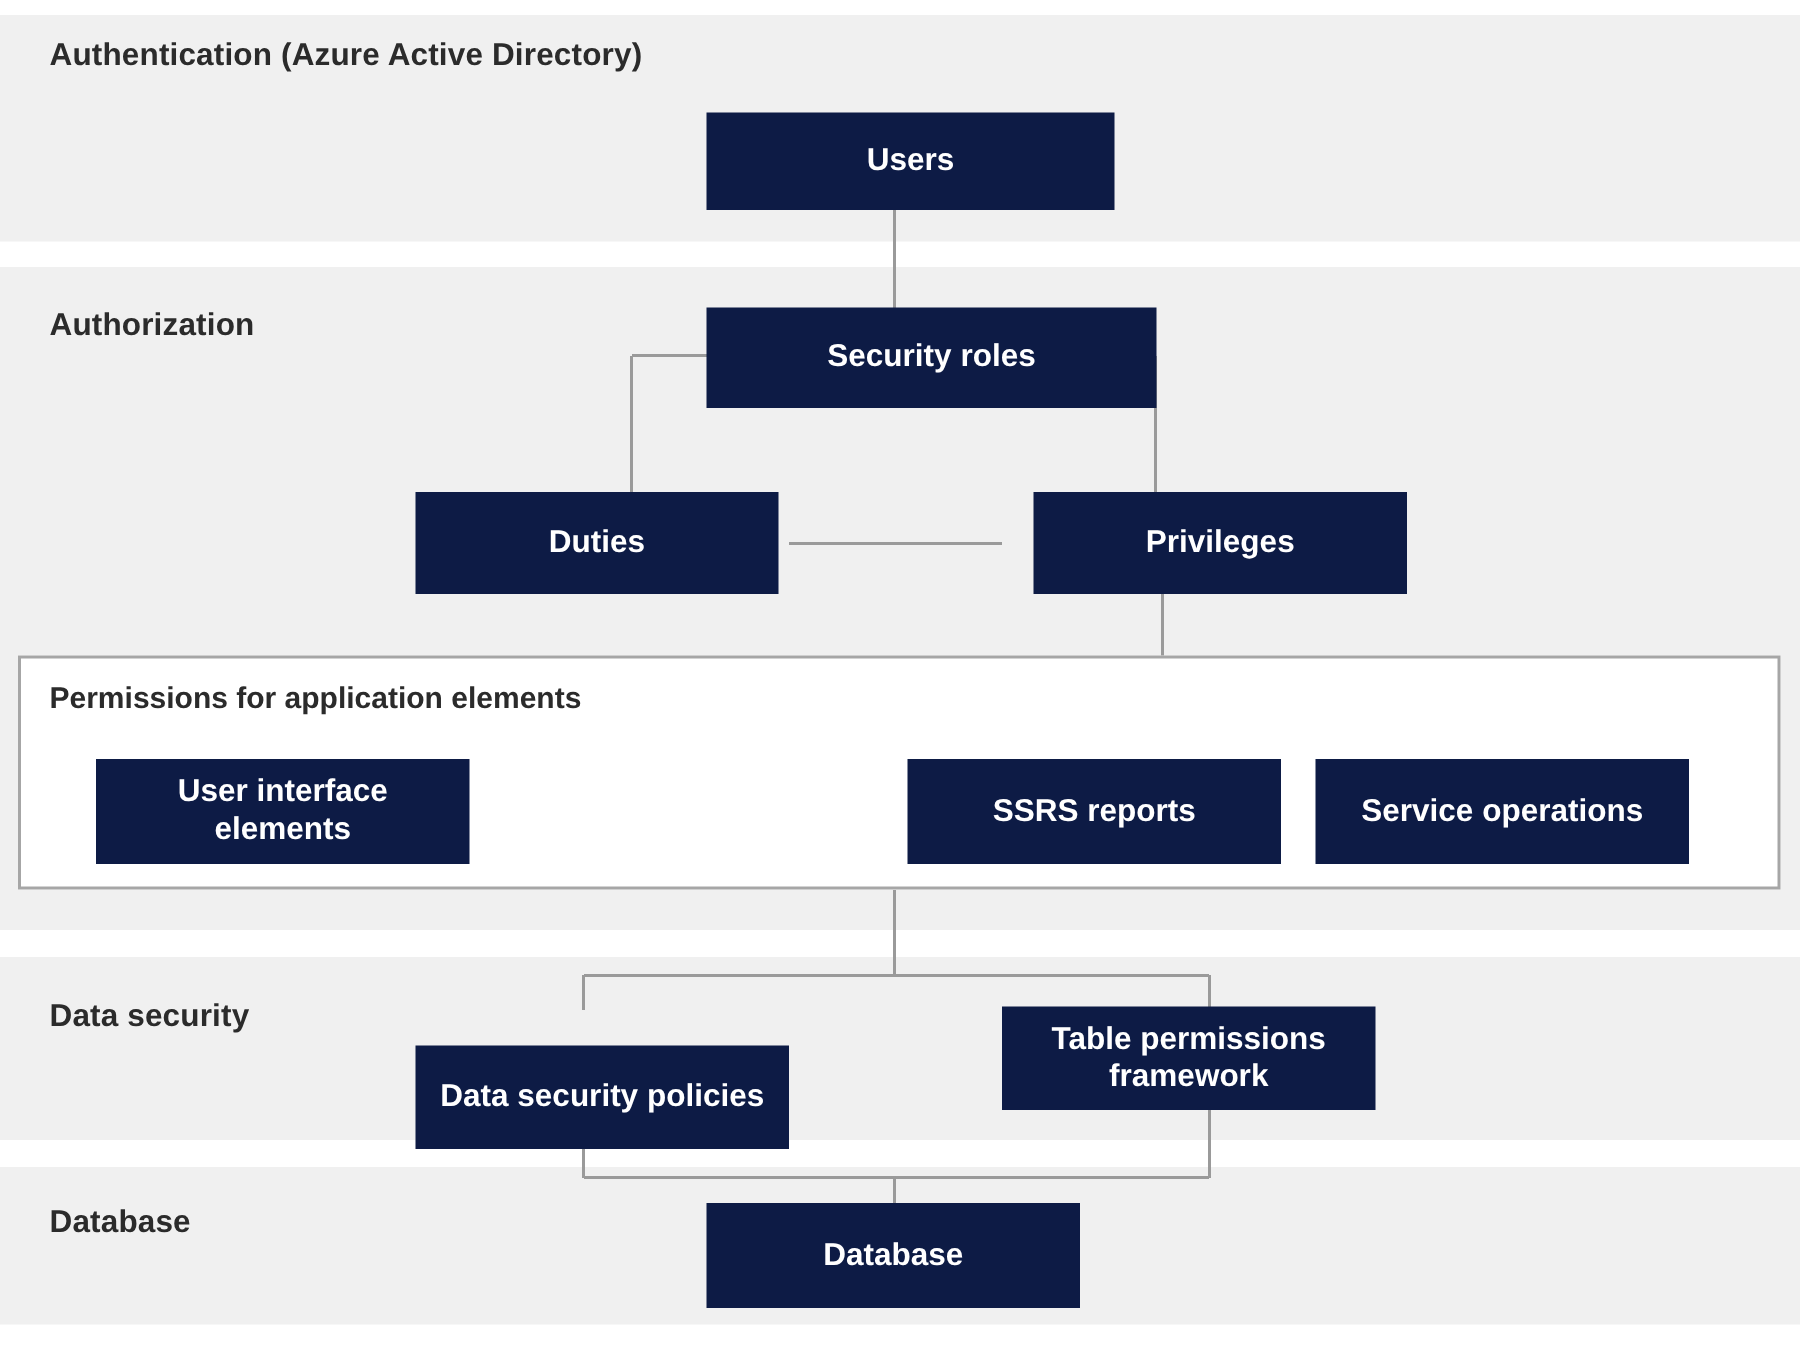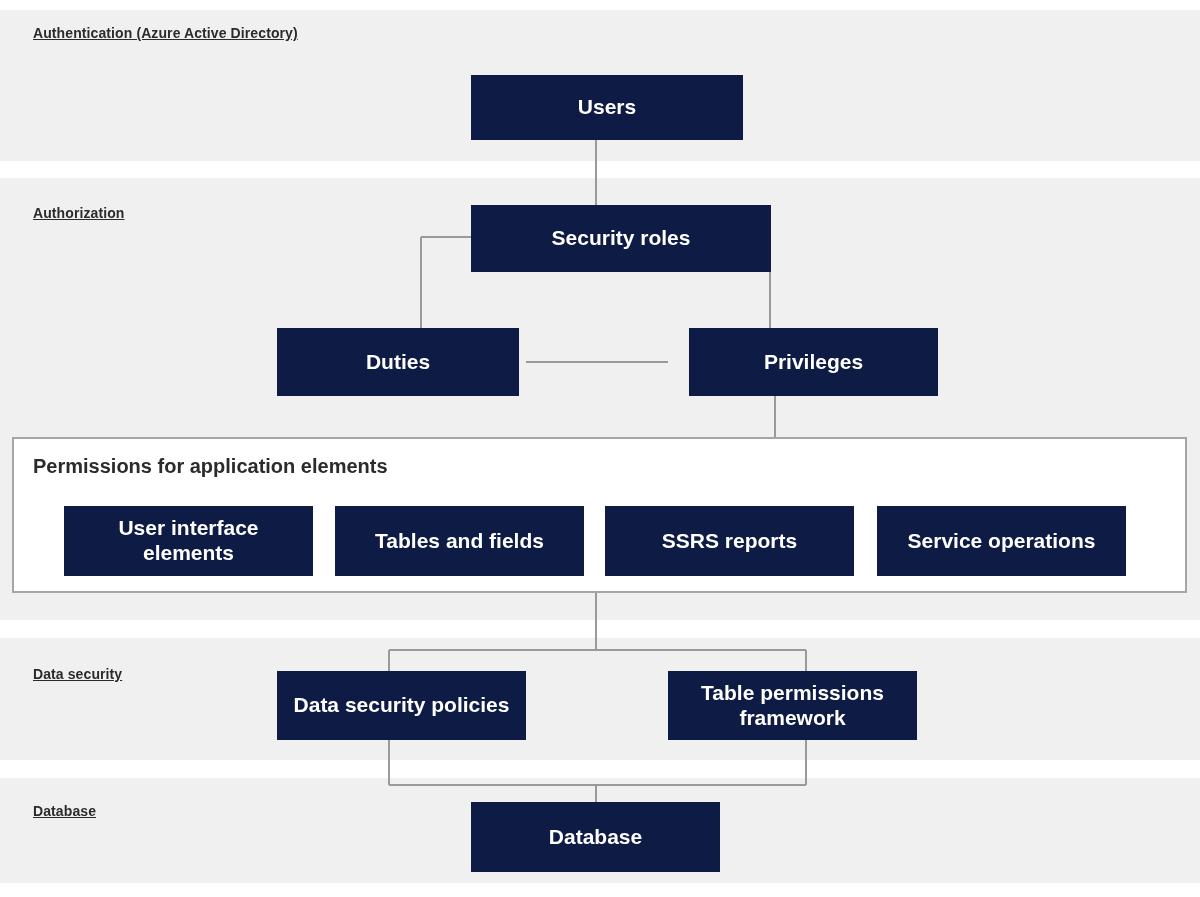--- a/index.html
+++ b/index.html
@@ -22,25 +22,24 @@
   
   .band {
     position: absolute;
     left: 0;
     width: 1200px;
     background: #f0f0f0;
   }
   .band-label {
     position: absolute;
     color: #2b2b2b;
-    font-size: 14px;
+    font-size: 21px;
     font-weight: 600;
     letter-spacing: 0.1px;
     white-space: nowrap;
-    text-decoration: underline;
   }
   
   #connectors {
     position: absolute;
     left: 0;
     top: 0;
     width: 1200px;
     height: 897px;
   }
   #connectors path, #connectors line {
@@ -123,30 +122,27 @@
   </div>
   <div class="node" style="left:277px;top:328px;width:242px;height:68px;">
     <span>Duties</span>
   </div>
   <div class="node" style="left:689px;top:328px;width:249px;height:68px;">
     <span>Privileges</span>
   </div>
   <div class="node" style="left:64px;top:506px;width:249px;height:70px;">
     <span>User interface elements</span>
   </div>
-  <div class="node" style="left:335px;top:506px;width:249px;height:70px;">
-    <span>Tables and fields</span>
-  </div>
   <div class="node" style="left:605px;top:506px;width:249px;height:70px;">
     <span>SSRS reports</span>
   </div>
   <div class="node" style="left:877px;top:506px;width:249px;height:70px;">
     <span>Service operations</span>
   </div>
-  <div class="node" style="left:277px;top:671px;width:249px;height:69px;text-align:center;">
+  <div class="node" style="left:277px;top:697px;width:249px;height:69px;text-align:center;">
     <span>Data security policies</span>
   </div>
   <div class="node" style="left:668px;top:671px;width:249px;height:69px;">
     <span>Table permissions framework</span>
   </div>
   <div class="node" style="left:471px;top:802px;width:249px;height:70px;">
     <span>Database</span>
   </div>
 
 </div>

